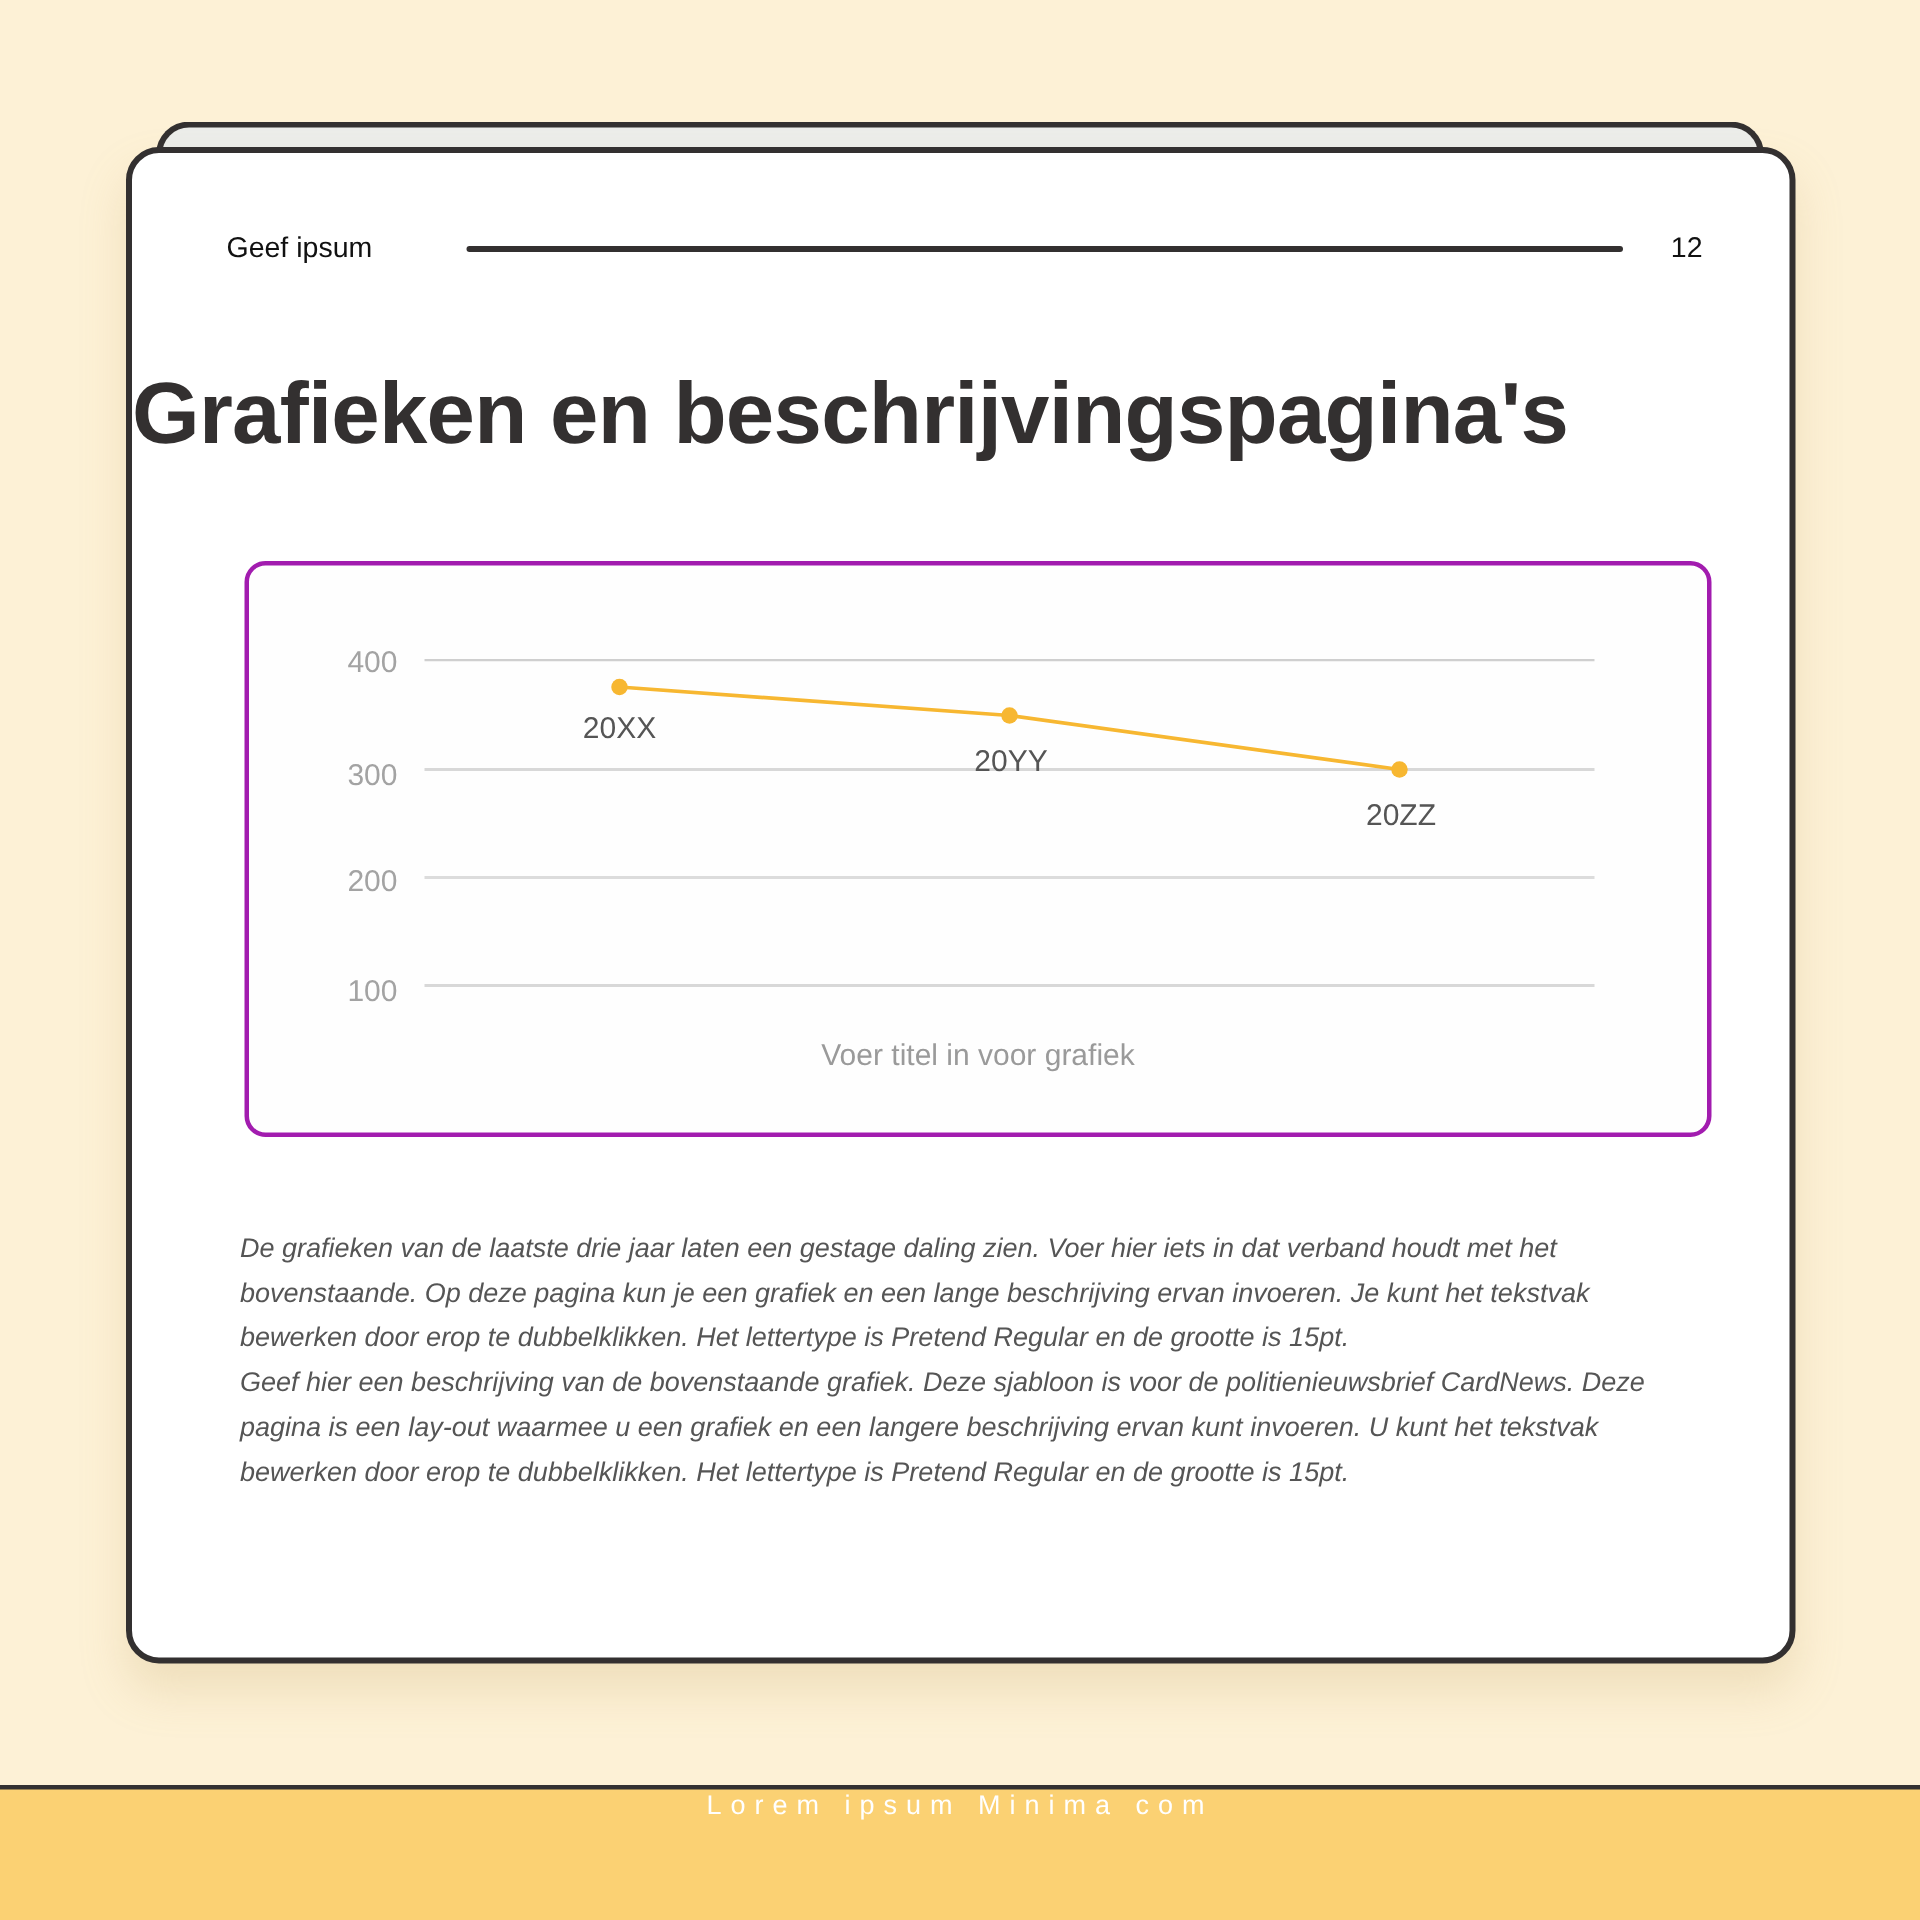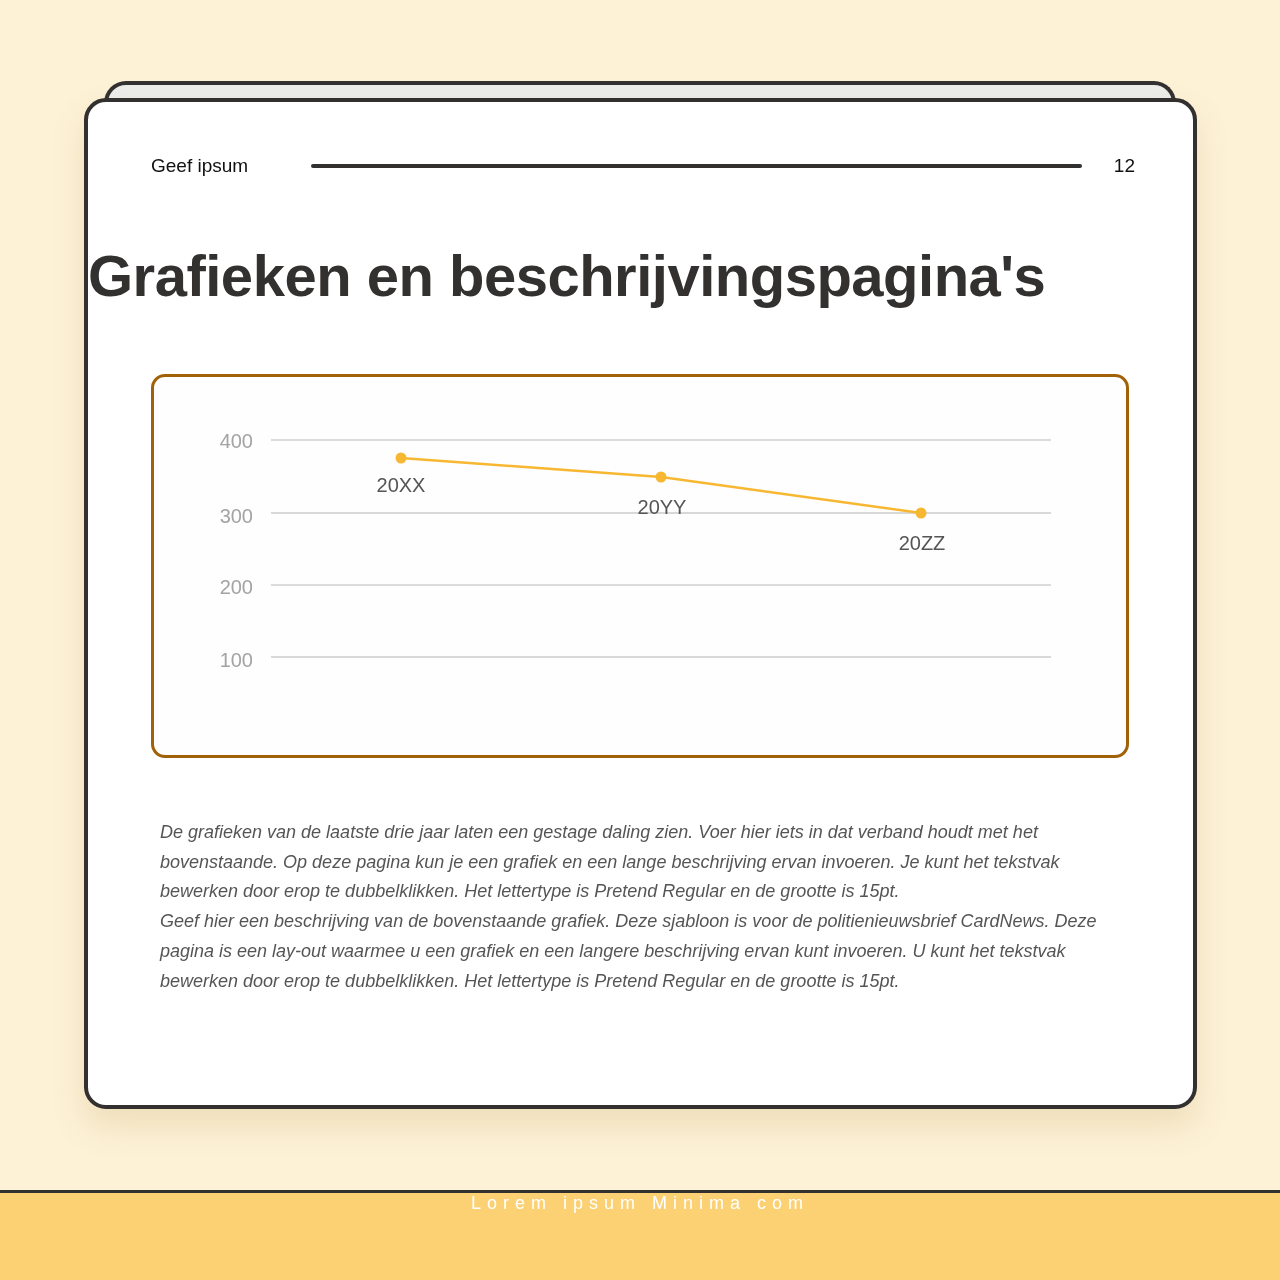--- a/index.html
+++ b/index.html
@@ -24,22 +24,22 @@
     display: flex; align-items: center;
   }
   .header-label { font-size: 19px; color: #111; width: 160px; }
   .header-line { flex: 1; height: 4px; background: #333030; border-radius: 2px; margin-right: 32px; }
   .header-page { font-size: 19px; color: #111; }
   .title {
     position: absolute; left: 0; top: 140px; width: 100%; 
     font-size: 58px; font-weight: 700; color: #333030; letter-spacing: -0.5px;
   }
   .chart-box {
-    position: absolute; left: 63px; top: 272px; width: 978px; height: 384px;
-    border: 3px solid #a16207; border-radius: 14px; background: #fefefe;
+    position: absolute; left: 75px; top: 272px; width: 978px; height: 384px;
+    border: 3px solid #a21caf; border-radius: 14px; background: #fefefe;
   }
   .chart-svg { position: absolute; left: 0; top: 0; }
   .chart-caption {
     position: absolute; left: 0; top: 316px; width: 100%; text-align: center;
     font-size: 20px; color: #9a9a9a;
   }
   .desc {
     position: absolute; left: 72px; top: 716px; width: 970px;
     font-size: 18px; line-height: 29.7px; color: #555;
   }
@@ -83,20 +83,21 @@
         <text class="tick" x="99" y="290" text-anchor="end">100</text>
       </g>
       <polyline points="247,81 507,100 767,136" fill="none" stroke="#f7b731" stroke-width="2.5"></polyline>
       <circle cx="247" cy="81" r="5.5" fill="#f7b731"></circle>
       <circle cx="507" cy="100" r="5.5" fill="#f7b731"></circle>
       <circle cx="767" cy="136" r="5.5" fill="#f7b731"></circle>
       <text class="pt-label" x="247" y="115" text-anchor="middle">20XX</text>
       <text class="pt-label" x="508" y="137" text-anchor="middle">20YY</text>
       <text class="pt-label" x="768" y="173" text-anchor="middle">20ZZ</text>
     </svg>
+    <div class="chart-caption">Voer titel in voor grafiek</div>
   </div>
 
   <div class="desc">
     <p>De grafieken van de laatste drie jaar laten een gestage daling zien. Voer hier iets in dat verband houdt met het bovenstaande. Op deze pagina kun je een grafiek en een lange beschrijving ervan invoeren. Je kunt het tekstvak bewerken door erop te dubbelklikken. Het lettertype is Pretend Regular en de grootte is 15pt.</p>
     <p>Geef hier een beschrijving van de bovenstaande grafiek. Deze sjabloon is voor de politienieuwsbrief CardNews. Deze pagina is een lay-out waarmee u een grafiek en een langere beschrijving ervan kunt invoeren. U kunt het tekstvak bewerken door erop te dubbelklikken. Het lettertype is Pretend Regular en de grootte is 15pt.</p>
   </div>
 </div>
 
 <div class="footer">
   <span class="footer-text">Lorem ipsum Minima com</span>

